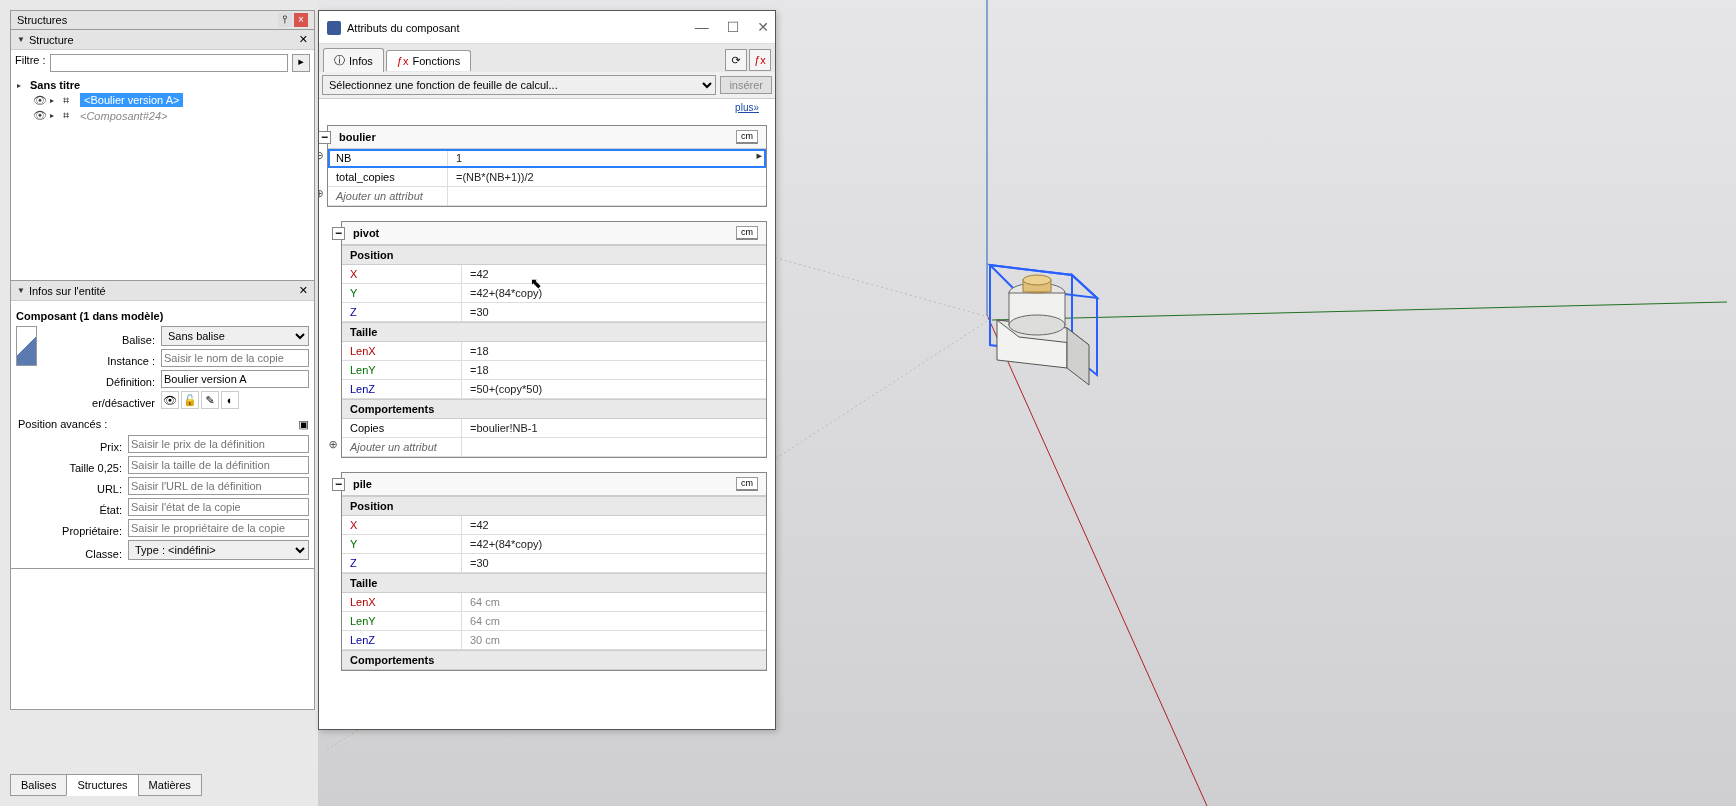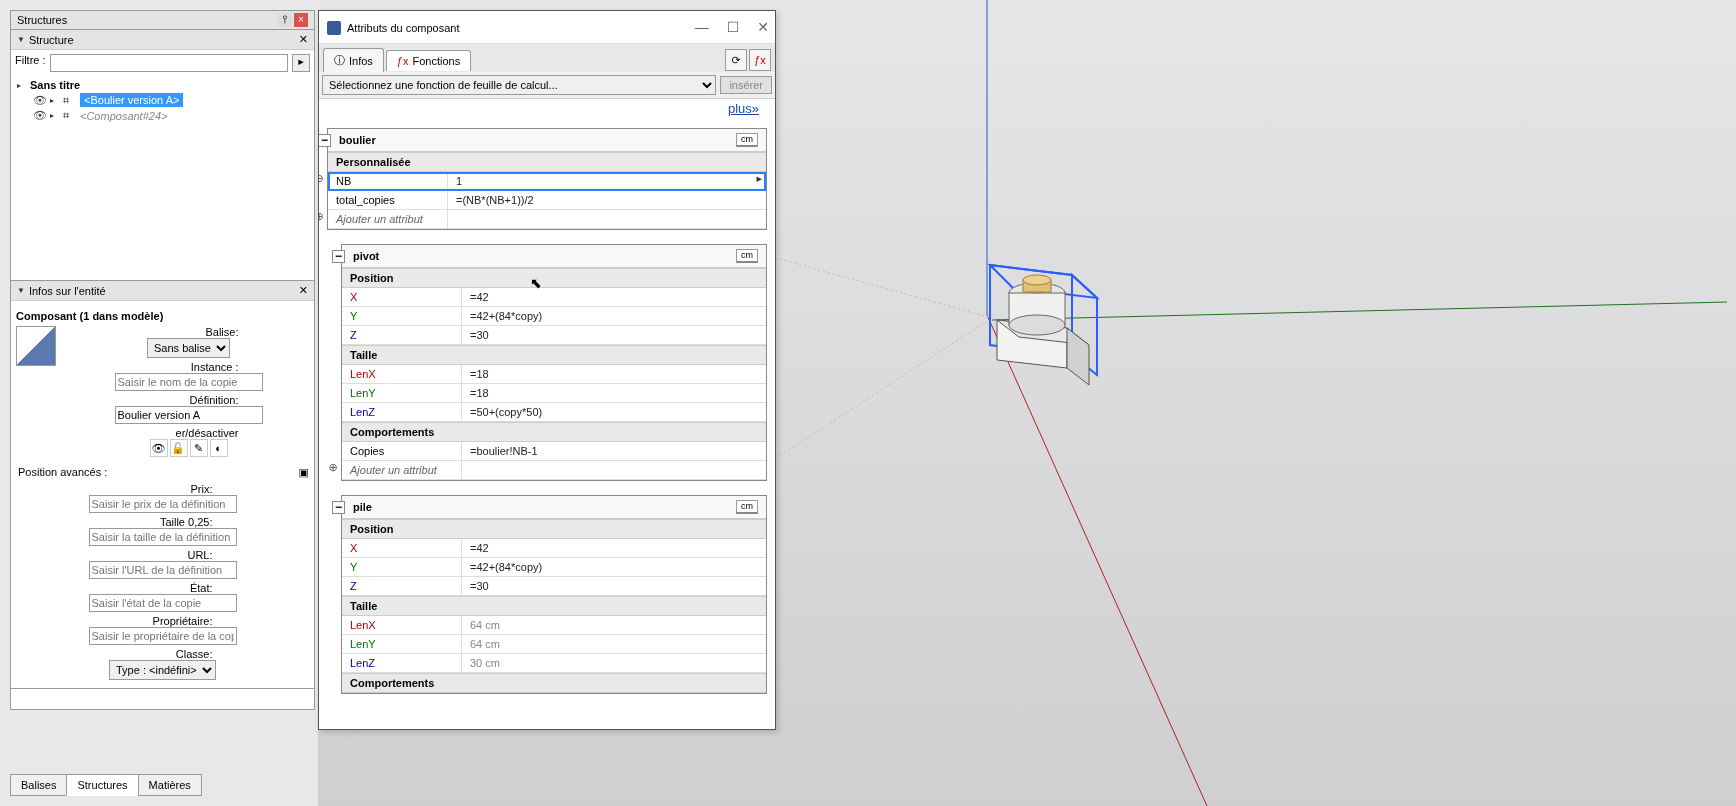--- a/index.html
+++ b/index.html
@@ -22,21 +22,21 @@
 .tree-row .eye { width: 14px; font-size: 11px; color: #444; }
 .tree-row .caret { width: 10px; font-size: 8px; color: #333; }
 .tree-row .hash { width: 14px; font-size: 11px; }
 .tree-row.bold > .label { font-weight: bold; }
 .tree-row.selected > .label { background: #3399ff; color: #fff; padding: 1px 4px; }
 .tree-row.italic > .label { font-style: italic; color: #888; }
 
 .entity-panel { position: absolute; left: 10px; top: 280px; width: 305px; background: #fff; border: 1px solid #999; }
 .ent-body { padding: 5px; }
 .ent-icon { width: 40px; height: 40px; border: 1px solid #999; background: linear-gradient(135deg, #fff 50%, #5a7ab0 50%); float: left; margin-right: 6px; }
-.field-row { display: flex; align-items: center; margin-bottom: 3px; clear: both; flex-direction: column; }
+.field-row { display: flex; align-items: flex-end; margin-bottom: 3px; clear: both; }
 .field-row label { width: 112px; text-align: right; padding-right: 6px; font-size: 11px; }
 .field-row input, .field-row select { flex: 1; border: 1px solid #999; padding: 2px; font-size: 11px; }
 .toggle-row { display: flex; gap: 4px; padding-left: 118px; }
 .toggle-row .tbtn { width: 18px; height: 18px; border: 1px solid #ccc; text-align: center; line-height: 16px; cursor: pointer; }
 .adv-header { padding: 6px 0 4px 2px; font-size: 11px; display: flex; justify-content: space-between; }
 
 .bottom-tabs { position: absolute; left: 10px; bottom: 10px; display: flex; }
 .bottom-tabs .tab { padding: 4px 10px; border: 1px solid #999; background: #f0f0f0; margin-right: -1px; cursor: pointer; font-size: 11px; }
 .bottom-tabs .tab.active { background: #fff; border-bottom-color: #fff; }
 
@@ -49,21 +49,21 @@
 .attr-tabs { display: flex; padding: 4px 4px 0 4px; background: #e8e8e8; align-items: center; }
 .attr-tabs .atab { padding: 4px 10px; border: 1px solid #999; background: #f5f5f5; border-bottom: none; display: flex; align-items: center; gap: 4px; border-radius: 3px 3px 0 0; margin-right: 2px; cursor: pointer; }
 .attr-tabs .atab.active { background: #fff; }
 .attr-tabs .spacer { flex: 1; }
 .attr-tabs .refresh, .attr-tabs .fx { width: 22px; height: 22px; border: 1px solid #999; background: #f5f5f5; text-align: center; line-height: 20px; margin-left: 2px; cursor: pointer; }
 
 .func-bar { display: flex; padding: 3px; gap: 4px; border-bottom: 1px solid #ccc; background: #f0f0f0; align-items: center; }
 .func-bar select { flex: 1; border: 1px solid #999; padding: 2px; }
 .func-bar .insert-btn { padding: 2px 8px; border: 1px solid #999; background: #e0e0e0; color: #888; }
 .plus-link { text-align: right; padding: 2px 16px; }
-.plus-link a { color: #1a4ba8; text-decoration: underline; font-size: 13px; }
+.plus-link a { color: #1a4ba8; text-decoration: underline; font-size: 10px; }
 
 .attr-scroll { overflow-y: scroll; height: calc(100% - 120px); padding: 10px 8px; }
 .comp-block { border: 1px solid #888; margin-bottom: 14px; }
 .comp-head { background: #f8f8f8; padding: 4px 8px; font-weight: bold; font-size: 13px; display: flex; align-items: center; border-bottom: 1px solid #ccc; }
 .comp-head .minus { background: #fff; border: 1px solid #888; width: 13px; height: 13px; text-align: center; line-height: 10px; margin-right: 8px; margin-left: -18px; font-size: 12px; }
 .comp-head .cm-unit { margin-left: auto; border: 1px solid #999; padding: 0px 4px 1px 4px; font-size: 9px; font-weight: normal; background: #fff; border-bottom: 2px solid #888; }
 
 .sub-section { background: #e9e9e9; font-weight: bold; padding: 3px 8px; border-bottom: 1px solid #ccc; border-top: 1px solid #ccc; }
 .attr-row { display: flex; border-bottom: 1px solid #ddd; }
 .attr-row .name { width: 120px; padding: 3px 8px; border-right: 1px solid #ddd; }
@@ -248,21 +248,20 @@
     <button class="insert-btn">insérer</button>
   </div>
   <div class="plus-link"><a>plus»</a></div>
   <div class="attr-scroll" id="attr-scroll">
       <div class="comp-block">
         <div class="comp-head" style="position:relative">
           <span class="minus">−</span>
           <span>boulier</span>
           <span class="cm-unit">cm</span>
         </div>
-        <div class="sub-section">Personnalisée</div>
         <div class="attr-row selected" style="position:relative">
           <span class="left-handle">⊖</span>
           <div class="name ">NB</div>
           <div class="val">1</div>
           <span class="side-icon">▸</span>
         </div>
         <div class="attr-row" style="position:relative">
           <div class="name ">total_copies</div>
           <div class="val">=(NB*(NB+1))/2</div>
         </div>

